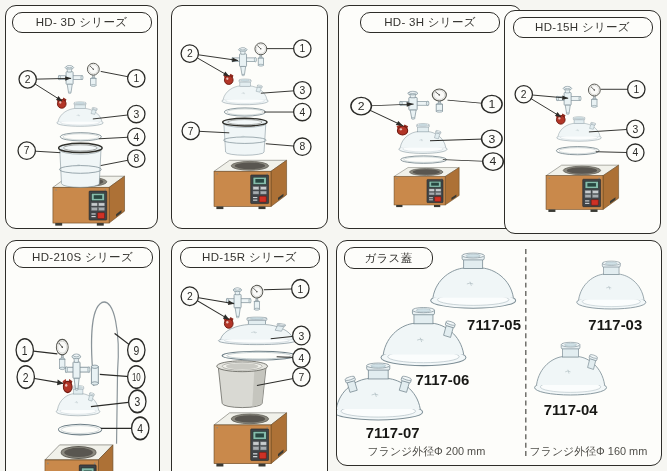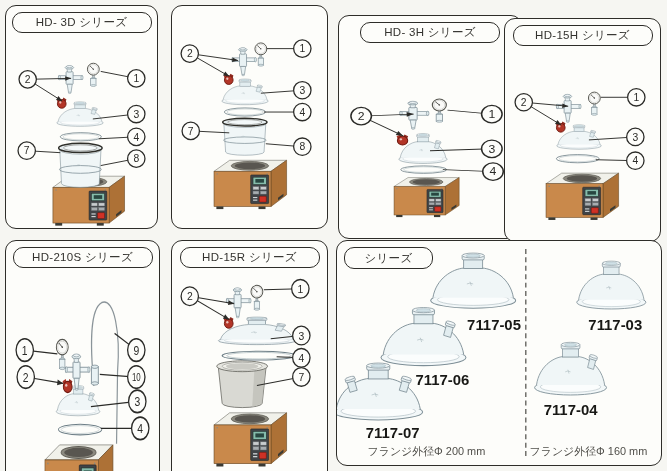--- a/index.html
+++ b/index.html
@@ -219,21 +219,21 @@
           </g>
           <g>
             <line x1="132" y1="142" x2="95" y2="139" class="leader"></line>
             <circle cx="132" cy="142" r="8.8" class="callout-circle"></circle>
             <text x="132" y="145.8" text-anchor="middle" class="callout-num">8</text>
           </g>
         </g>
     </svg>
   </section>
 
-  <section class="panel" style="left:338px;top:15px;width:184px;height:224px">
+  <section class="panel" style="left:338px;top:5px;width:184px;height:224px">
     <div class="pill">
       <span>HD- 3H シリーズ</span>
     </div>
     <svg class="diagram" viewBox="0 0 156 224" preserveAspectRatio="none">
       <use href="#sym-bath" transform="translate(46,160) scale(0.6,0.6)"></use>
       <use href="#sym-oring" transform="translate(52,150.5) scale(0.49,0.5)"></use>
       <use href="#sym-lid2" transform="translate(50,119) scale(0.44,0.5)"></use>
       <use href="#sym-valve" transform="translate(52,84) scale(0.75)"></use>
       <use href="#sym-gauge" transform="translate(78.5,83) scale(0.75)"></use>
       <use href="#sym-clip" transform="translate(48,119) scale(0.9)"></use>
@@ -258,21 +258,21 @@
           </g>
           <g>
             <line x1="132" y1="157" x2="89" y2="155" class="leader"></line>
             <circle cx="132" cy="157" r="8.8" class="callout-circle"></circle>
             <text x="132" y="160.8" text-anchor="middle" class="callout-num">4</text>
           </g>
         </g>
     </svg>
   </section>
 
-  <section class="panel" style="left:504px;top:18px;width:157px;height:224px">
+  <section class="panel" style="left:504px;top:10px;width:157px;height:224px">
     <div class="pill">
       <span>HD-15H シリーズ</span>
     </div>
     <svg class="diagram" viewBox="0 0 157 224" preserveAspectRatio="none">
       <use href="#sym-bath" transform="translate(40,152) scale(0.79,0.71)"></use>
       <use href="#sym-oring" transform="translate(51,136) scale(0.54,0.55)"></use>
       <use href="#sym-lid2" transform="translate(51,107) scale(0.48,0.41)"></use>
       <use href="#sym-valve" transform="translate(52,74) scale(0.75)"></use>
       <use href="#sym-gauge" transform="translate(83,73) scale(0.75)"></use>
       <use href="#sym-clip" transform="translate(50,103) scale(0.9)"></use>
@@ -397,21 +397,21 @@
             <line x1="131" y1="128" x2="86" y2="136" class="leader"></line>
             <circle cx="131" cy="128" r="8.8" class="callout-circle"></circle>
             <text x="131" y="131.8" text-anchor="middle" class="callout-num">7</text>
           </g>
         </g>
     </svg>
   </section>
 
   <section class="panel" style="left:336px;top:240px;width:326px;height:226px">
     <div class="pill left">
-      <span>シリーズ</span>
+      <span>ガラス蓋</span>
     </div>
     <svg class="diagram" viewBox="0 0 326 226" preserveAspectRatio="none">
       <line class="divider" x1="190" y1="8" x2="190" y2="218"></line>
       <use href="#sym-lid1" transform="translate(91.5,13) scale(0.91,0.92)"></use>
       <use href="#sym-lid1" transform="translate(239,21) scale(0.74,0.8)"></use>
       <use href="#sym-lid2" transform="translate(41.5,68) scale(0.91,0.97)"></use>
       <use href="#sym-lid2" transform="translate(196.5,103) scale(0.77,0.88)"></use>
       <use href="#sym-lid3" transform="translate(-6,124) scale(0.95,0.95)"></use>
       <text class="code" x="158" y="90" text-anchor="middle">7117-05</text>
       <text class="code" x="280" y="90" text-anchor="middle">7117-03</text>

